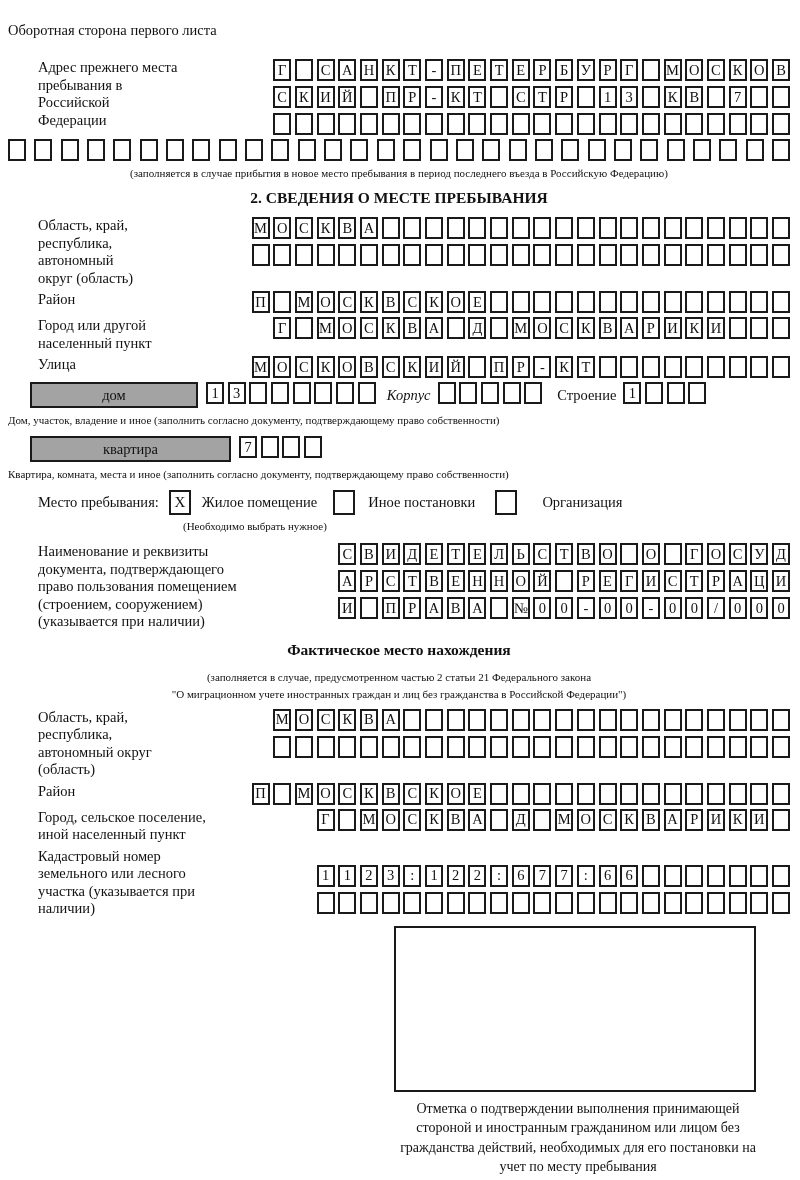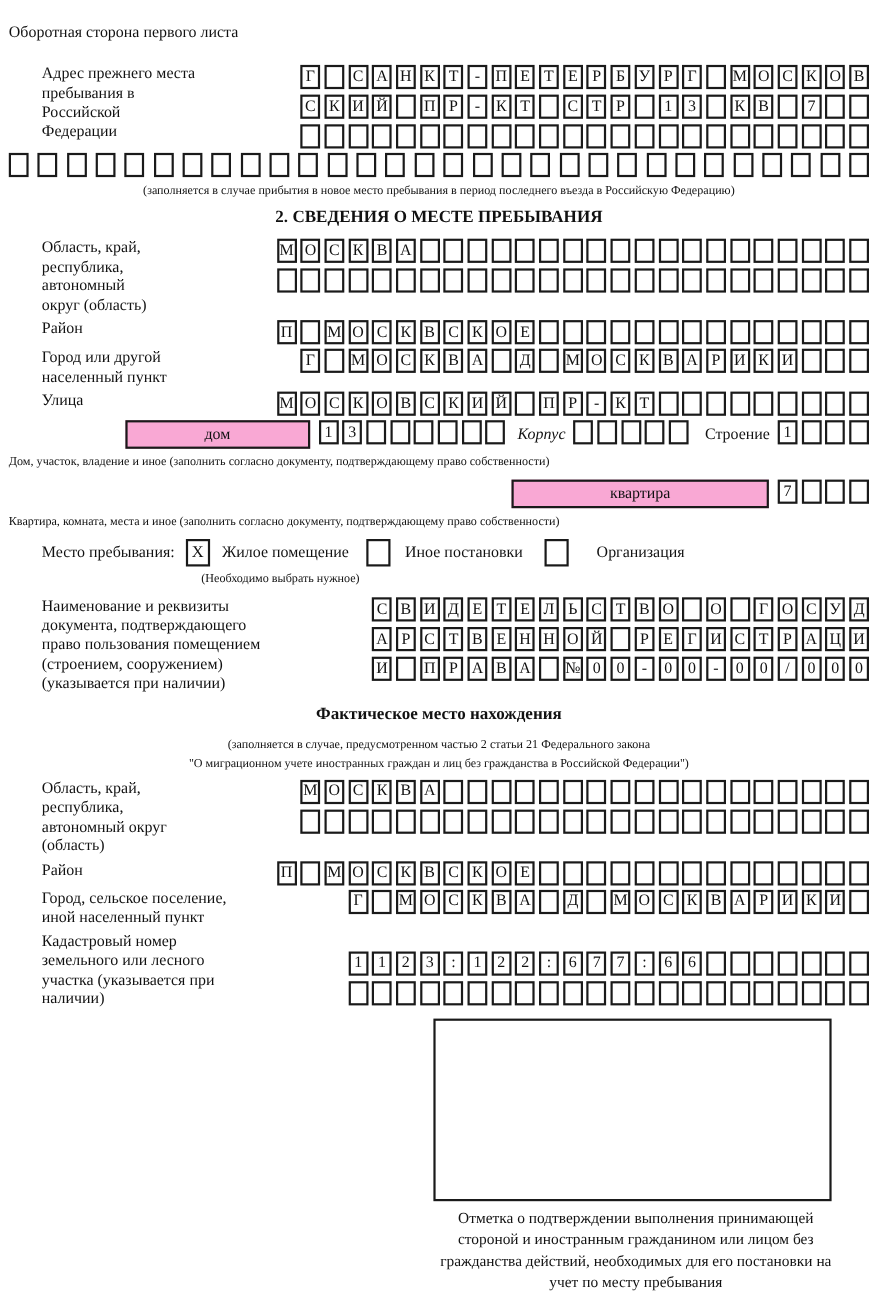--- a/index.html
+++ b/index.html
@@ -7,21 +7,21 @@
   body {
     width:800px; height:1180px; overflow:hidden;
     font-family:"Liberation Serif","DejaVu Serif",serif;
     color:#111;
   }
   .page { width:800px; height:1180px; padding:20px 10px 0 8px; }
 
   .hdr-note { font-size:14.5px; margin:2px 2px 20px 0; }
 
   
-  .frow { display:flex; align-items:flex-start; margin-bottom:4px;justify-content:flex-end; }
+  .frow { display:flex; align-items:flex-start; margin-bottom:4px; }
   .flabel { font-size:14.5px; line-height:17.5px; margin-left:30px; flex:none; }
   .fcol { margin-left:auto; }
   .fcol .fcells { margin-left:0; }
   .fcells { display:flex; margin-left:auto; flex:none; }
   .cell {
     width:18px; height:22px; border:2px solid #1a1a1a; margin-right:3.7px;
     display:inline-flex; align-items:center; justify-content:center;
     font-size:14.5px; line-height:1; background:#fff;
   }
   .fcells .cell:last-child { margin-right:0; }
@@ -32,21 +32,21 @@
 
   .note { font-size:11px; line-height:17px; }
   .note.center { text-align:center; }
   .note.indent { margin-left:30px; }
 
   .sec-title { text-align:center; font-weight:bold; font-size:15.5px; margin:7px 0 10px; }
 
   
   .bigbox {
     height:26px; border:2px solid #1a1a1a; display:flex; align-items:center;
-    justify-content:center; font-size:14.5px; flex:none; background:#f9a8d4;
+    justify-content:center; font-size:14.5px; flex:none; background:#a3a3a3;
   }
   .small-label { font-size:14.5px; line-height:26px; flex:none; }
 
   
   .chkrow { display:flex; align-items:center; margin:6px 0 2px 30px; }
   .chk {
     width:22px; height:25px; border:2px solid #1a1a1a; flex:none;
     display:inline-flex; align-items:center; justify-content:center;
     font-size:15px; background:#fff;
   }
@@ -364,21 +364,21 @@
     <div class="fcells inline">
         <span class="cell">1</span>
         <span class="cell"></span>
         <span class="cell"></span>
         <span class="cell"></span>
       </div>
   </div>
   <div class="note indent" style="margin:2px 0 7px;">Дом, участок, владение и иное (заполнить согласно документу, подтверждающему право собственности)</div>
 
   <div class="frow">
-    <div class="bigbox" style="width:234px; margin-left:22px;">
+    <div class="bigbox" style="width:201px; margin-left:22px;">
       <span>квартира</span>
     </div>
     <div class="fcells inline" style="margin-left:8px;">
         <span class="cell">7</span>
         <span class="cell"></span>
         <span class="cell"></span>
         <span class="cell"></span>
       </div>
   </div>
   <div class="note indent" style="margin:2px 0 7px;">Квартира, комната, места и иное (заполнить согласно документу, подтверждающему право собственности)</div>

